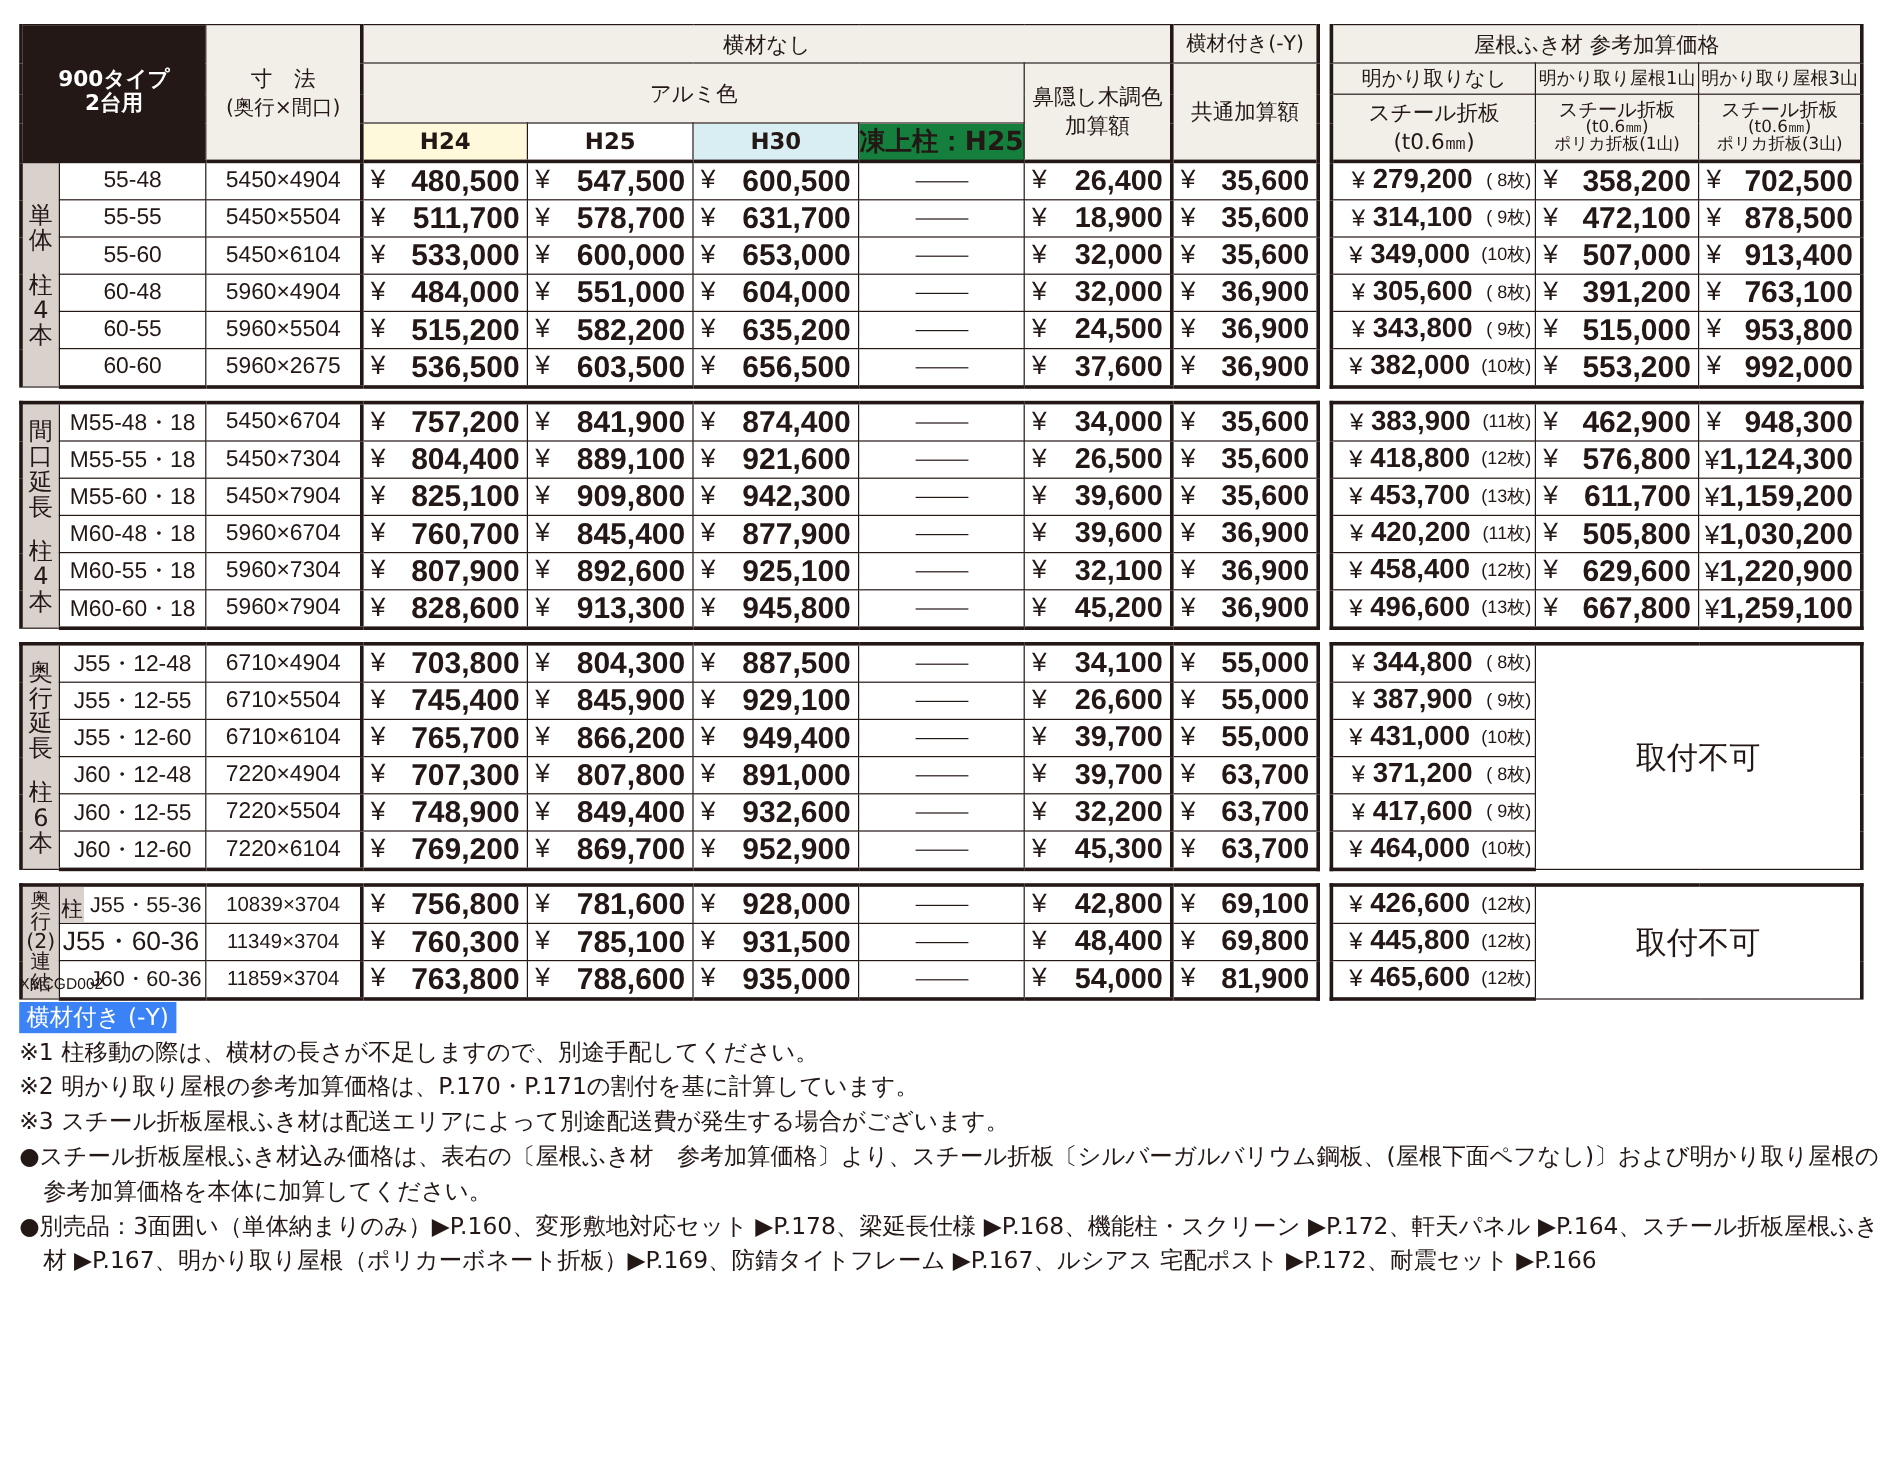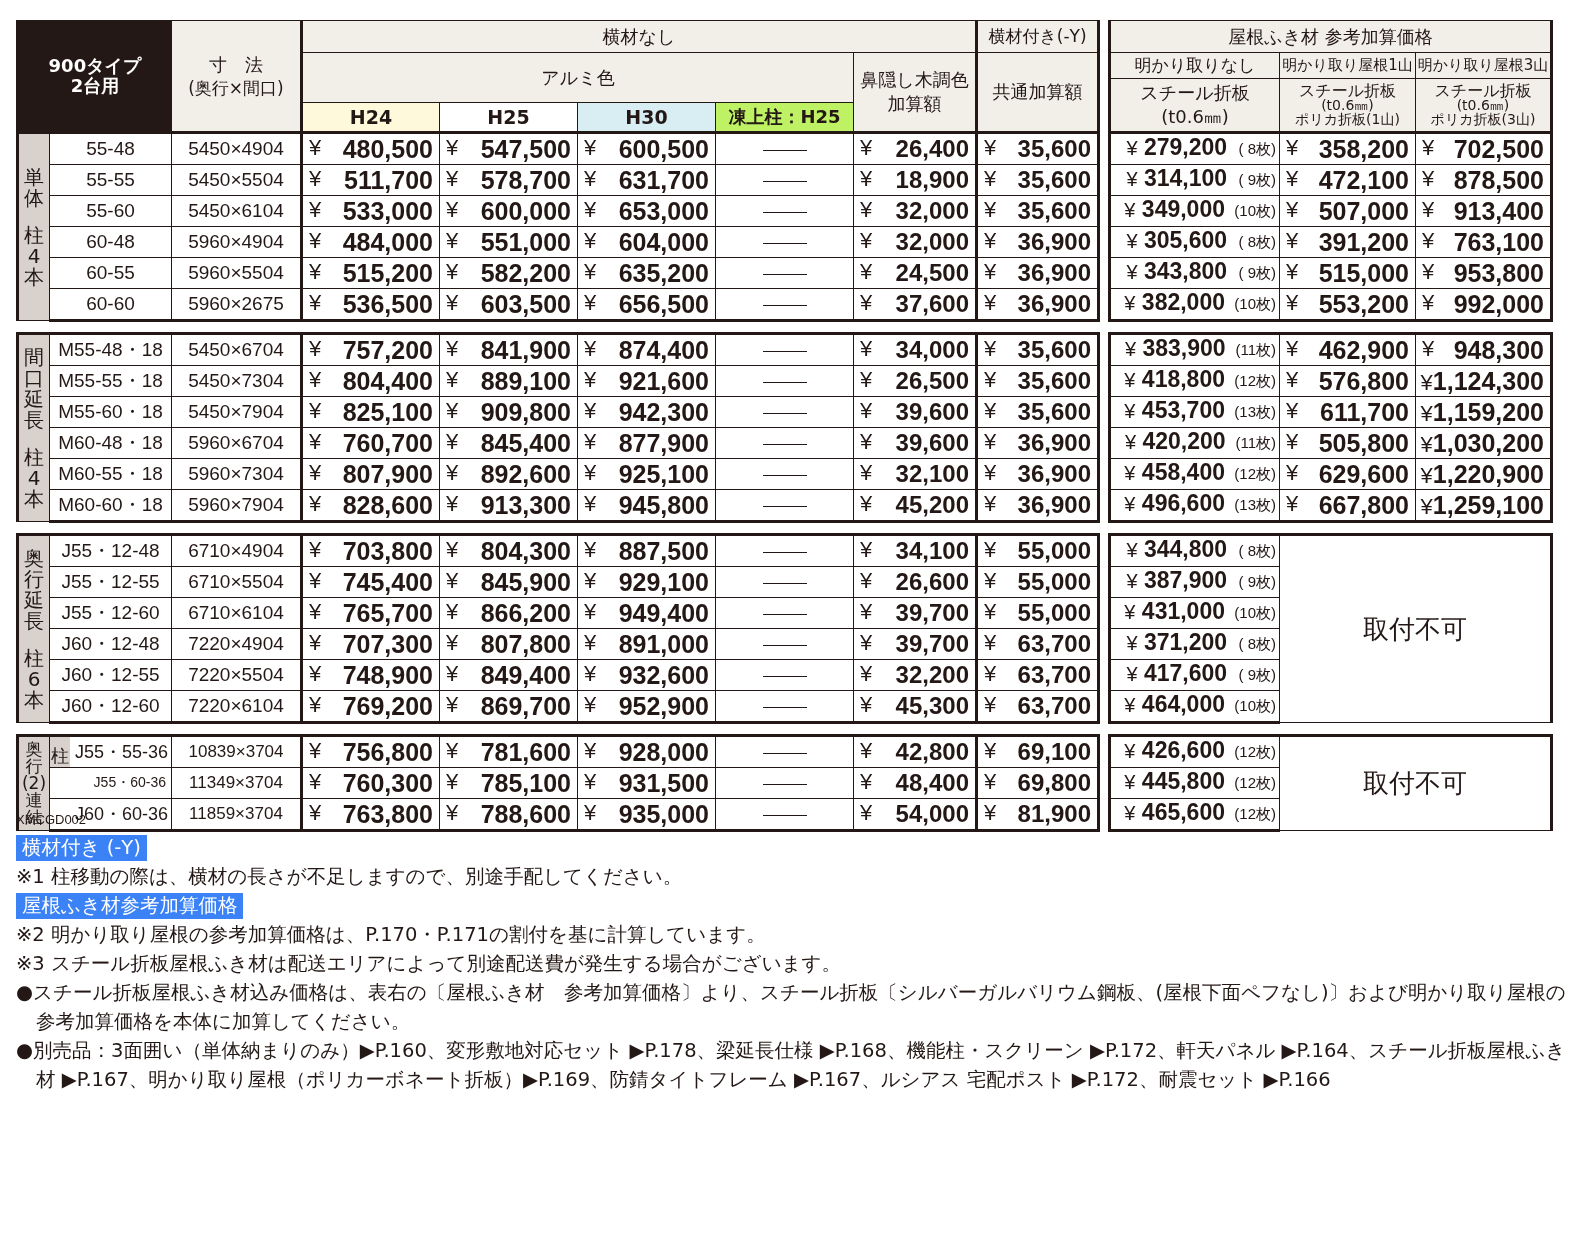--- a/index.html
+++ b/index.html
@@ -12,21 +12,21 @@
   td, th { padding: 0; border: 1px solid #231815; text-align: center; vertical-align: middle;
            white-space: nowrap; overflow: hidden; }
 
   
   .hdr { background: #f2efe9; font-size: 18px; font-weight: normal; color: #231815; }
   .hdr-small { font-size: 14px; line-height: 14px; }
   .hdr-type { background: #231815; color: #ffffff; font-weight: bold; font-size: 18px; line-height: 20px; }
   .h24 { background: #fff9dc; font-size: 19px; }
   .h25 { background: #ffffff; font-size: 19px; }
   .h30 { background: #d8eef3; font-size: 19px; }
-  .tojo { background: #bef264; font-size: 18px; }
+  .tojo { background: #15803d; font-size: 22px; }
 
   
   .grp { background: #d8d1cc; font-size: 20px; line-height: 21px; width: 30px; }
   .grp-inner { display: flex; flex-direction: column; align-items: center; }
   .model { font-family: "Liberation Sans", sans-serif; font-size: 19px; }
   .dim { font-family: "Liberation Sans", sans-serif; font-size: 19px; }
   .price { font-family: "Liberation Sans", sans-serif; font-weight: bold; font-size: 25px; text-align: right;
            padding-right: 6px; position: relative; }
   .price .yen { position: absolute; left: 6px; font-weight: normal; font-size: 22px; }
   .dash { font-size: 18px; }
@@ -426,21 +426,21 @@
           <td class="price "><span class="yen">¥</span><span>781,600</span></td>
           <td class="price "><span class="yen">¥</span><span>928,000</span></td>
           <td class="dash"><span></span></td>
           <td class="price " style="font-size: 24px;"><span class="yen">¥</span><span>42,800</span></td>
           <td class="price thick-l thick-r" style="font-size: 24px;"><span class="yen">¥</span><span>69,100</span></td>
           <td class="gap"></td>
           <td class="roof thick-l"><span class="yen">¥</span> <span>426,600</span><span class="cnt">(12枚)</span></td>
           <td class="na thick-r" colspan="2" rowspan="3">取付不可</td>
         </tr>
         <tr class="r">
-          <td class="model" style="text-align:right;padding-right:5px;position:relative;font-size:14px"><span>J55・60-36</span></td>
+          <td class="model" style="text-align:right;padding-right:5px;position:relative;font-size:22px"><span>J55・60-36</span></td>
           <td class="dim" style="font-size:17px">11349×3704</td>
           <td class="price thick-l"><span class="yen">¥</span><span>760,300</span></td>
           <td class="price "><span class="yen">¥</span><span>785,100</span></td>
           <td class="price "><span class="yen">¥</span><span>931,500</span></td>
           <td class="dash"><span></span></td>
           <td class="price " style="font-size: 24px;"><span class="yen">¥</span><span>48,400</span></td>
           <td class="price thick-l thick-r" style="font-size: 24px;"><span class="yen">¥</span><span>69,800</span></td>
           <td class="gap"></td>
           <td class="roof thick-l"><span class="yen">¥</span> <span>445,800</span><span class="cnt">(12枚)</span></td>
         </tr>
@@ -458,18 +458,17 @@
         </tr>
       </tbody>
 </table>
 </div>
 
 <div class="code">XMCGD002</div>
 
 <div class="notes">
   <p><span class="tag">横材付き (-Y)</span></p>
   <p>※1 柱移動の際は、横材の長さが不足しますので、別途手配してください。</p>
-  <p><span class="tag">屋根ふき材参考加算価格</span></p>
   <p>※2 明かり取り屋根の参考加算価格は、P.170・P.171の割付を基に計算しています。</p>
   <p>※3 スチール折板屋根ふき材は配送エリアによって別途配送費が発生する場合がございます。</p>
   <p class="bullet">●スチール折板屋根ふき材込み価格は、表右の〔屋根ふき材　参考加算価格〕より、スチール折板〔シルバーガルバリウム鋼板、(屋根下面ペフなし)〕および明かり取り屋根の参考加算価格を本体に加算してください。</p>
   <p class="bullet">●別売品：3面囲い（単体納まりのみ）▶P.160、変形敷地対応セット ▶P.178、梁延長仕様 ▶P.168、機能柱・スクリーン ▶P.172、軒天パネル ▶P.164、スチール折板屋根ふき材 ▶P.167、明かり取り屋根（ポリカーボネート折板）▶P.169、防錆タイトフレーム ▶P.167、ルシアス 宅配ポスト ▶P.172、耐震セット ▶P.166</p>
 </div>
 
 </body></html>

